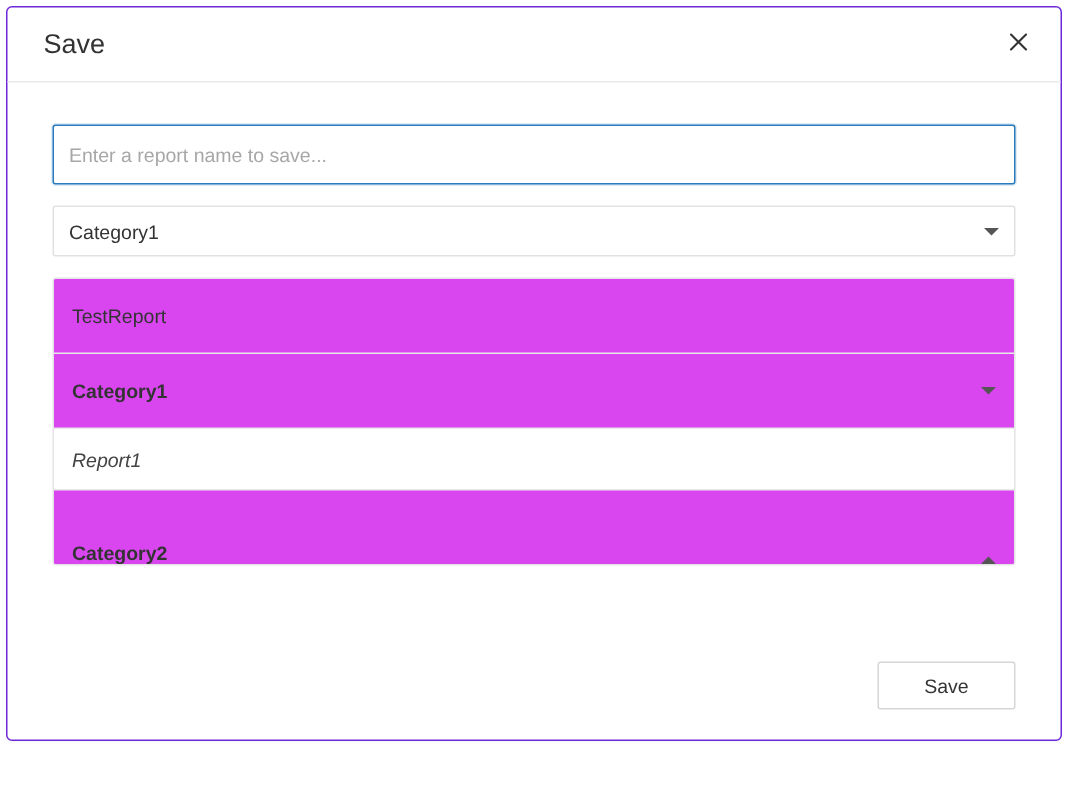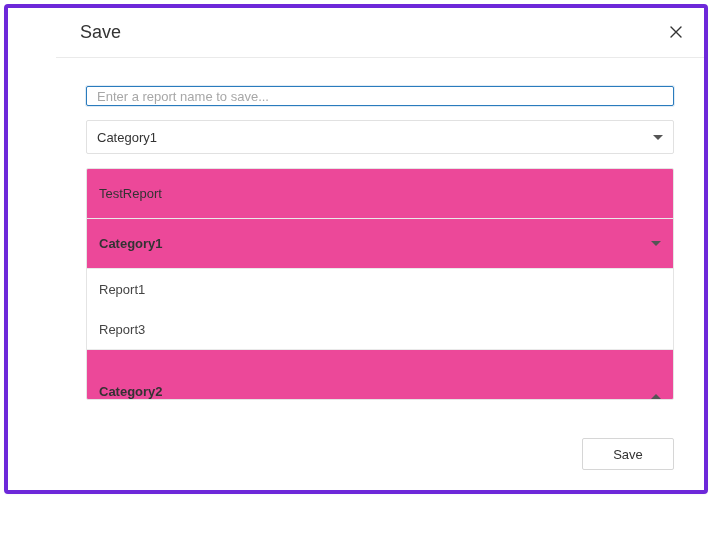--- a/index.html
+++ b/index.html
@@ -8,25 +8,24 @@
     width: 712px; height: 534px;
     font-family: "Segoe UI", "Helvetica Neue", Arial, sans-serif;
     background: #fff;
     color: #333;
   }
   .dialog {
     position: relative;
     margin: 4px;
     width: 704px;
     height: 490px;
-    border: 4px solid #6d28d9;
+    border: 1px solid #6d28d9;
     border-radius: 4px;
     background: #fff;
     box-shadow: 0 1px 2px rgba(0,0,0,0.03);
-    padding-left: 48px;
   }
   .titlebar {
     display: flex;
     align-items: center;
     justify-content: space-between;
     padding: 10px 18px 10px 24px;
     border-bottom: 1px solid #eaeaea;
     height: 50px;
   }
   .titlebar h1 {
@@ -41,21 +40,21 @@
     cursor: pointer;
     color: #555;
     font-size: 16px;
     background: none; border: none;
   }
   .body {
     padding: 28px 30px 0 30px;
   }
   .name-input {
     width: 100%;
-    height: 20px;
+    height: 40px;
     border: 1px solid #2a7bbd;
     border-radius: 2px;
     padding: 0 10px;
     font-size: 13px;
     color: #333;
     outline: none;
     box-shadow: 0 0 0 1px rgba(42,123,189,0.15);
   }
   .name-input::placeholder { color: #a7a7a7; }
 
@@ -97,33 +96,34 @@
   .list-row {
     display: flex;
     align-items: center;
     justify-content: space-between;
     padding: 0 12px;
     height: 50px;
     font-size: 13px;
     color: #333;
     border-bottom: 1px solid #e9e9e9;
     cursor: pointer;
-    background: #ec4899;
+    background: #d946ef;
   }
   .list-row:last-child { border-bottom: none; }
   .list-row.cat { font-weight: 600; }
   .sub-row {
     display: flex;
     align-items: center;
     padding: 0 12px;
     height: 40px;
     font-size: 13px;
     color: #444;
     cursor: pointer;
     background: #fff;
+    font-style: italic;
   }
 
   .footer {
     position: absolute;
     right: 30px;
     bottom: 20px;
     display: flex;
     gap: 12px;
   }
   .btn {
@@ -172,23 +172,20 @@
       </div>
 
       <div class="list-row cat">
         <span>Category1</span>
         <span class="caret-down"></span>
       </div>
 
       <div class="sub-row">
         <span>Report1</span>
       </div>
-      <div class="sub-row">
-        <span>Report3</span>
-      </div>
 
       <div class="list-row cat" style="border-top:1px solid #e9e9e9;align-items:flex-end;">
         <span>Category2</span>
         <span class="caret-up"></span>
       </div>
 
     </div>
   </div>
 
   <div class="footer">

